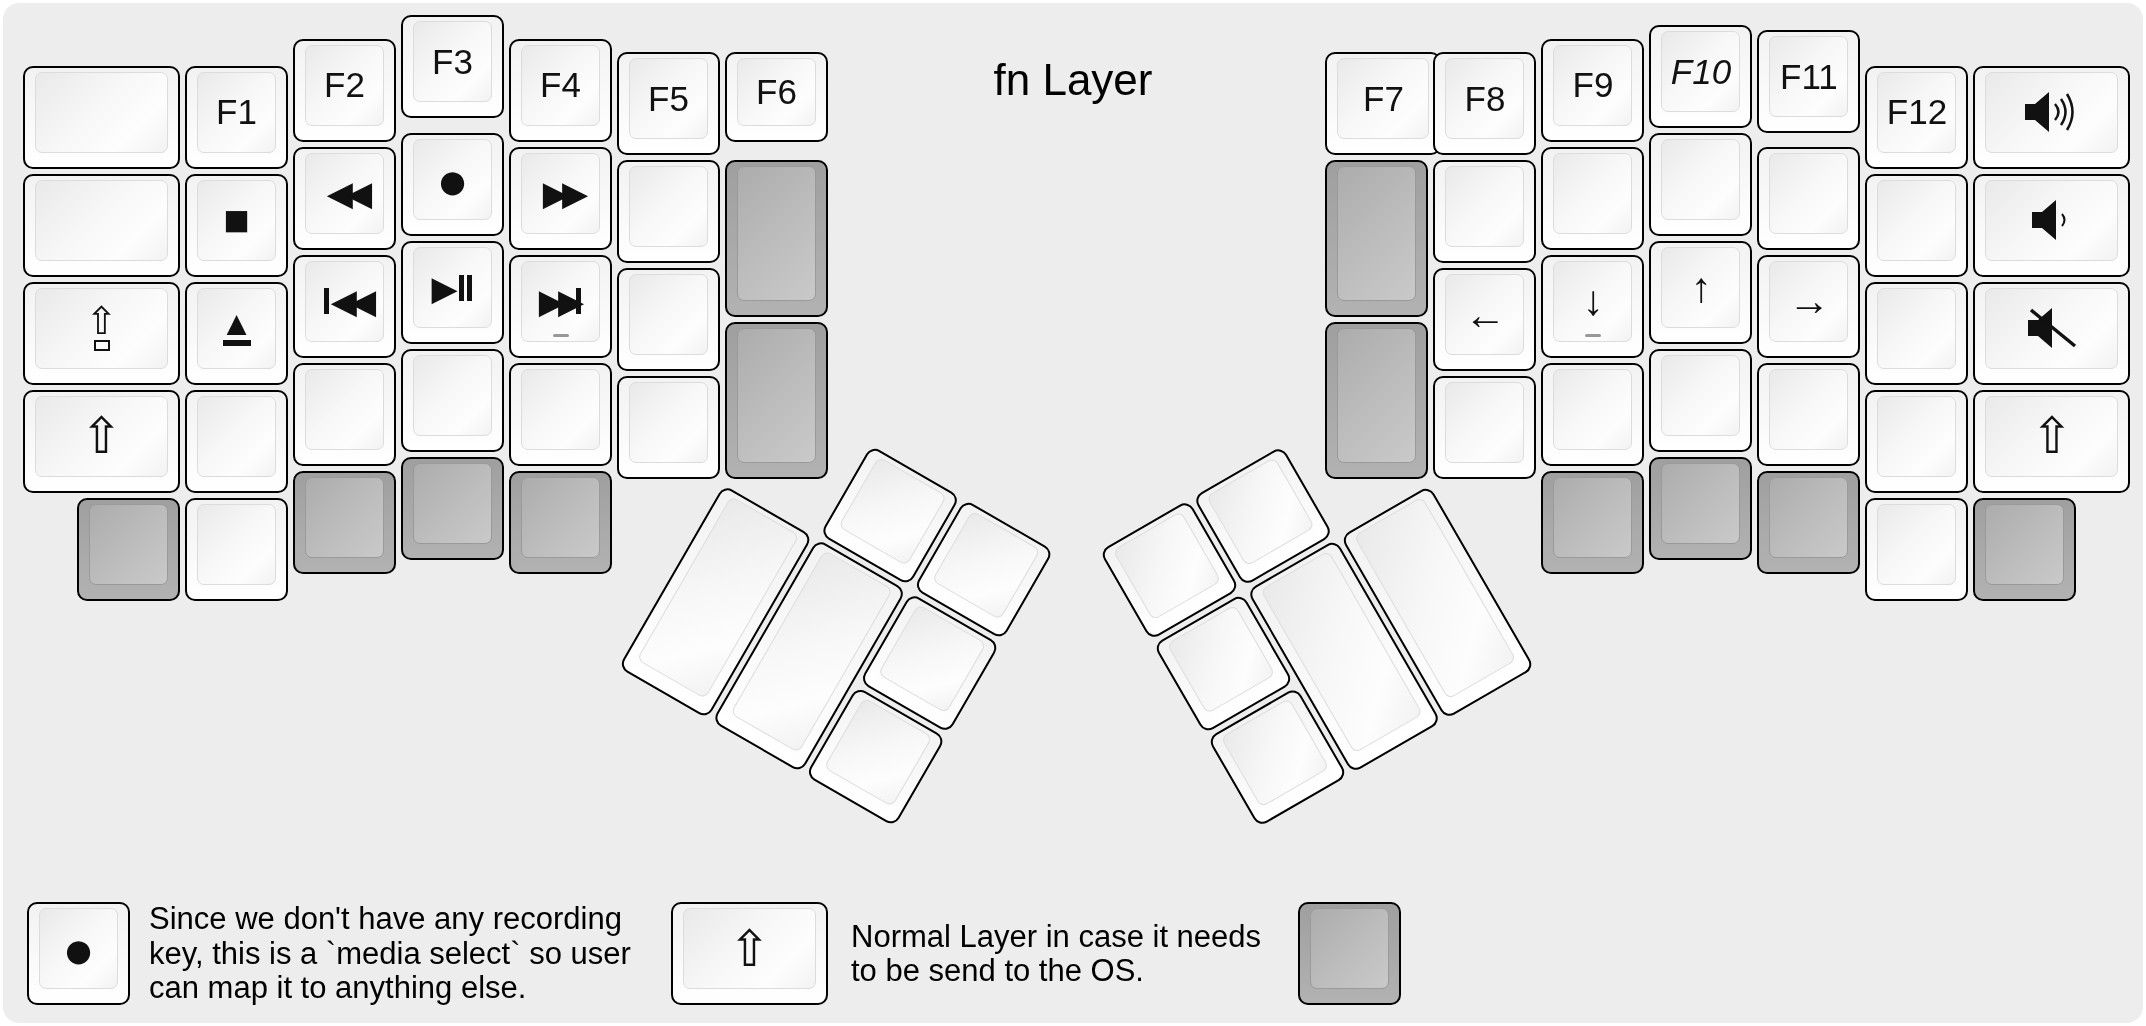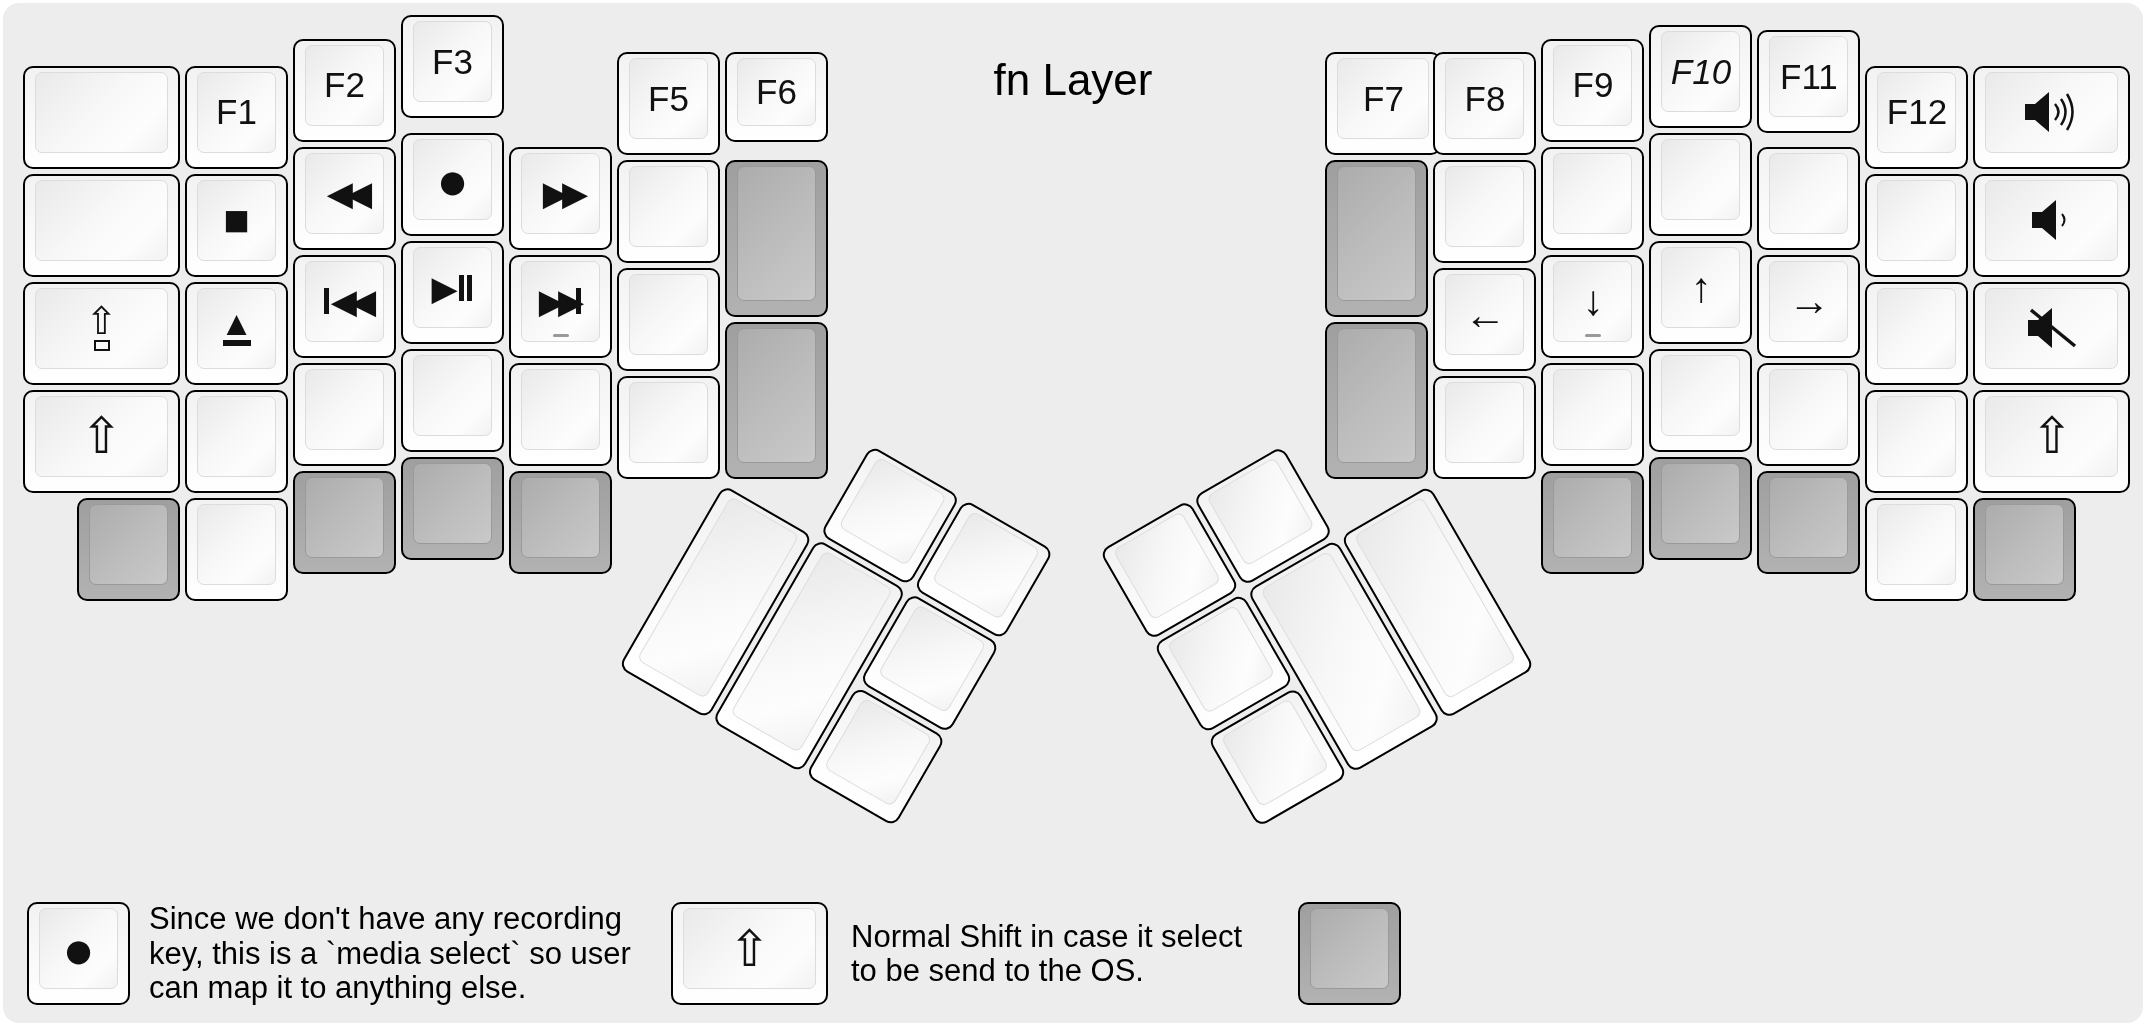--- a/index.html
+++ b/index.html
@@ -126,20 +126,25 @@
           <div class="vbar"></div>
         </div>
       </div>
     </div>
     <div class="key w" style="left: 398px; top: 346px; width: 103px; height: 103px;">
       <div class="keytop"></div>
     </div>
     <div class="key g" style="left: 398px; top: 454px; width: 103px; height: 103px;">
       <div class="keytop"></div>
     </div>
+    <div class="key w" style="left: 506px; top: 35.5px; width: 103px; height: 103px;">
+      <div class="keytop">
+        <span class="lbl">F4</span>
+      </div>
+    </div>
     <div class="key w" style="left: 506px; top: 143.5px; width: 103px; height: 103px;">
       <div class="keytop">
         <span class="tris">▶▶</span>
       </div>
     </div>
     <div class="key w" style="left: 506px; top: 251.5px; width: 103px; height: 103px;">
       <div class="keytop">
         <div class="row">
           <span class="tris">▶▶</span>
           <div class="vbar"></div>
@@ -360,18 +365,18 @@
       </div>
     </div>
     <div class="legend-text" style="left: 146px; top: 899.25px;">Since we don't have any recording
 key, this is a `media select` so user
 can map it to anything else.</div>
     <div class="key w" style="left: 668px; top: 899px; width: 157px; height: 103px;">
       <div class="keytop">
         <span class="shift-glyph">⇧</span>
       </div>
     </div>
-    <div class="legend-text" style="left: 848px; top: 916.5px;">Normal Shift in case it select
+    <div class="legend-text" style="left: 848px; top: 916.5px;">Normal Layer in case it needs
 to be send to the OS.</div>
     <div class="key g" style="left: 1295px; top: 899px; width: 103px; height: 103px;">
       <div class="keytop"></div>
     </div>
   </div>
 
 </body></html>

